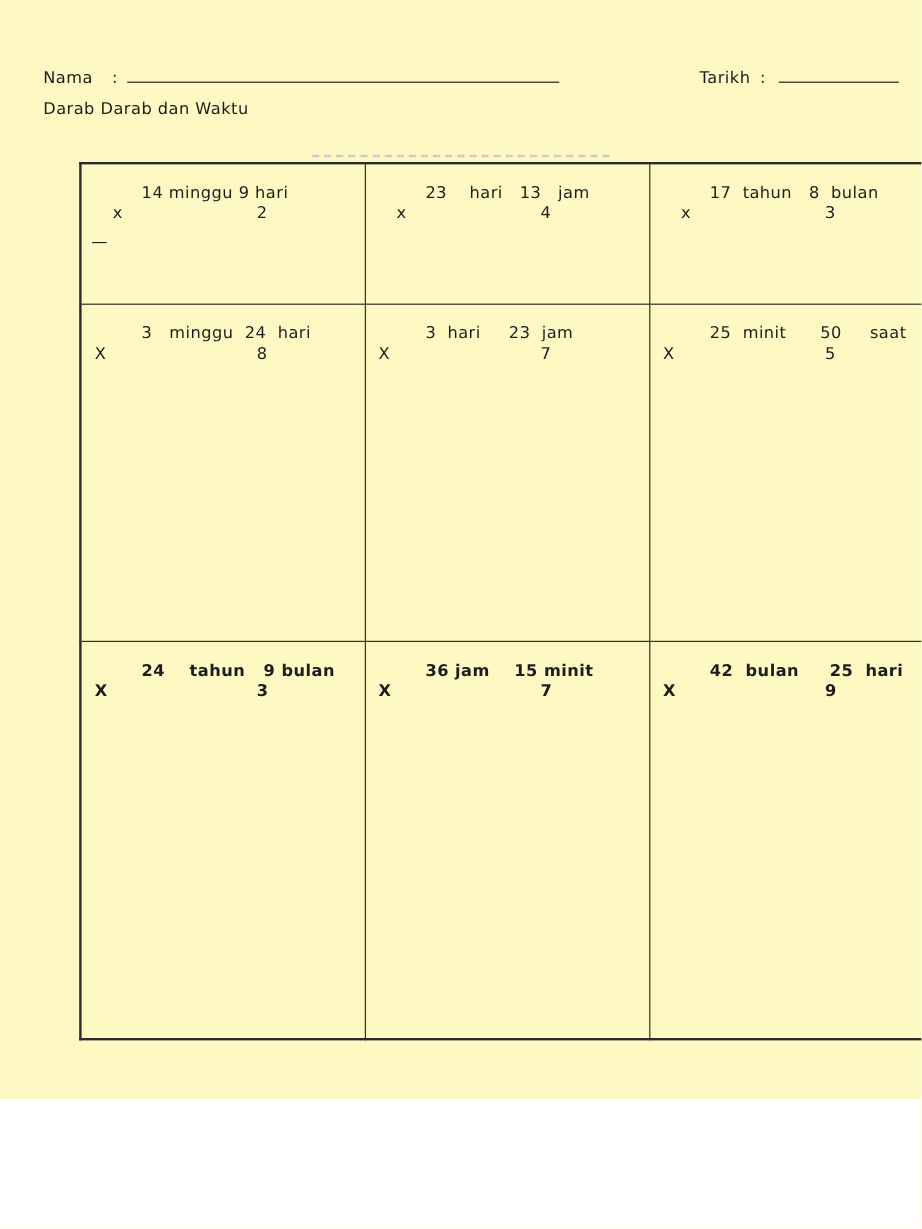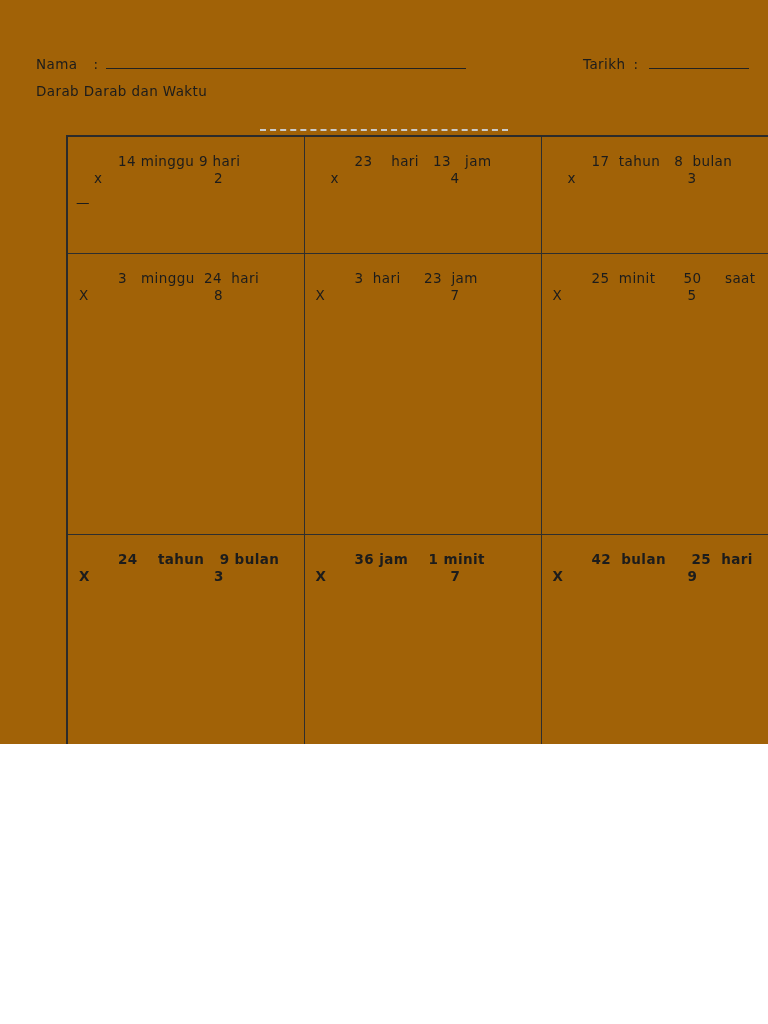--- a/index.html
+++ b/index.html
@@ -4,22 +4,22 @@
 <style>
   * { margin: 0; padding: 0; box-sizing: border-box; }
   html, body { background: #ffffff; }
   body {
     font-family: "DejaVu Sans", "Liberation Sans", sans-serif;
     color: #1c1c1c;
   }
   .page {
     position: relative;
     width: 768px;
-    height: 744px;
-    background: #a16207;
+    height: 916px;
+    background: #fef9c3;
     overflow: hidden;
   }
   .hdr-text {
     position: absolute;
     font-size: 13.5px;
     letter-spacing: 0.4px;
     color: #1c1c1c;
     white-space: nowrap;
   }
   #name-group { left: 36px; top: 56px; }
@@ -159,21 +159,21 @@
     </tr>
     <tr class="r4 lower">
       <td>
         <div class="ptop">24    tahun   9 bulan</div>
         <div class="pop">
               <span class="op">X</span>
               <span class="mult">3</span>
             </div>
       </td>
       <td>
-        <div class="ptop">36 jam    1 minit</div>
+        <div class="ptop">36 jam    15 minit</div>
         <div class="pop">
               <span class="op">X</span>
               <span class="mult">7</span>
             </div>
       </td>
       <td>
         <div class="ptop">42  bulan     25  hari</div>
         <div class="pop">
               <span class="op">X</span>
               <span class="mult">9</span>

